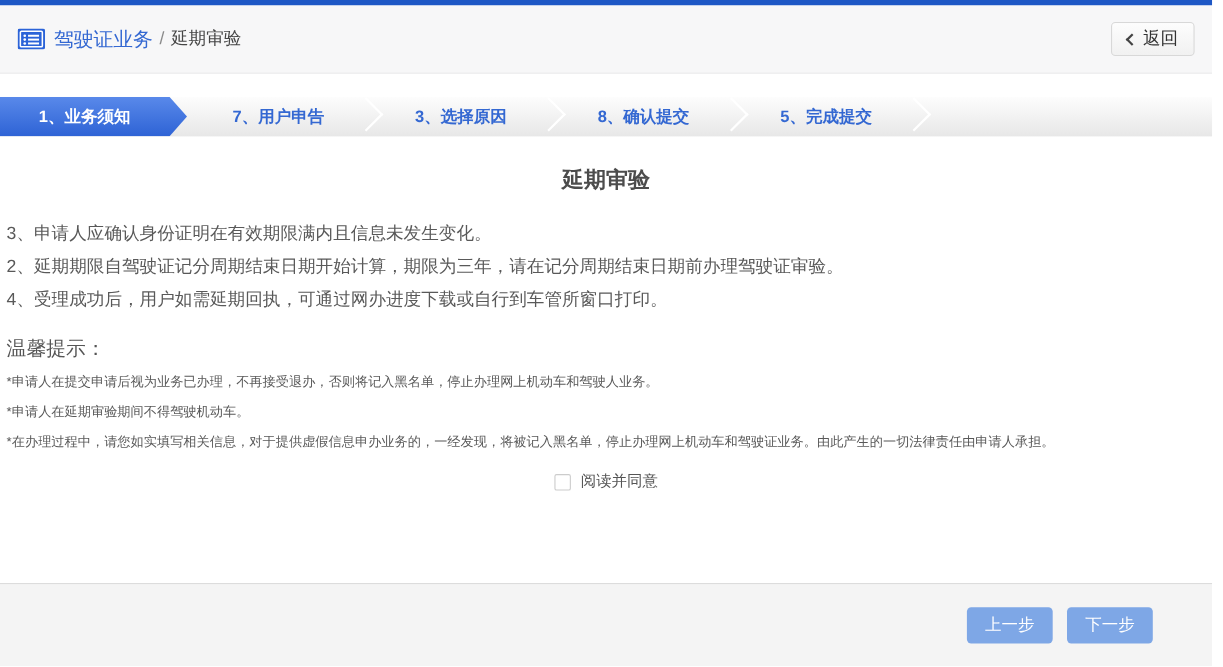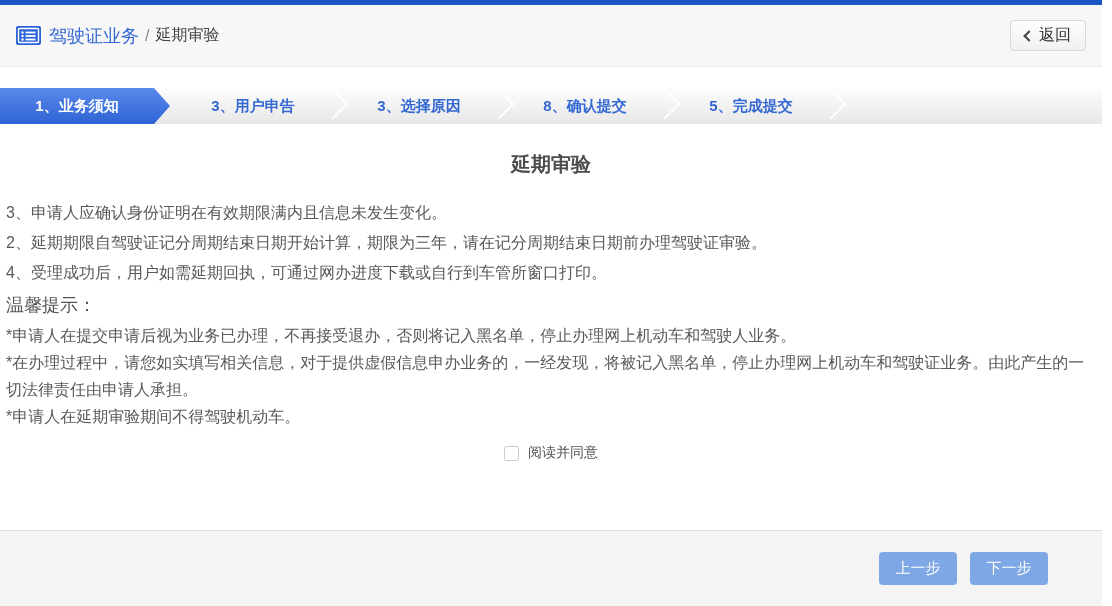--- a/index.html
+++ b/index.html
@@ -47,22 +47,22 @@
   .chevsep{width:0;position:relative;}
   .chevsep::before{content:"";position:absolute;top:5px;left:-14px;width:20px;height:20px;
       border-top:2px solid #fff;border-right:2px solid #fff;transform:rotate(45deg);}
   .step-fill{flex:1;}
 
   
   .main{padding:0 6px;color:var(--text);}
   .page-title{margin-top:26px;text-align:center;font-size:20px;font-weight:bold;
               color:var(--title);line-height:28px;}
   .notices{margin-top:20px;font-size:16px;line-height:30px;color:var(--text);}
-  .tips-title{font-size:18px;line-height:34px;color:#555;margin-top:0;}
-  .tips{font-size:16px;line-height:27px;color:var(--text);}
+  .tips-title{font-size:18px;line-height:34px;color:#555;margin-top:12px;}
+  .tips{font-size:12px;line-height:27px;color:var(--text);}
   .agree-row{margin-top:14px;display:flex;align-items:center;justify-content:center;gap:9px;}
   .agree-row input[type=checkbox]{width:15px;height:15px;appearance:none;border:1px solid #ccc;
       background:#fff;border-radius:2px;cursor:pointer;}
   .agree-label{font-size:14px;color:#555;cursor:pointer;}
 
   
   .footer{position:absolute;left:0;bottom:0;width:100%;height:76px;background:var(--footer-bg);
           border-top:1px solid #dcdcdc;display:flex;align-items:center;
           justify-content:flex-end;padding-right:54px;gap:13px;}
   .nav-btn{width:78px;height:33px;border:none;border-radius:4px;background:var(--btn);
@@ -95,21 +95,21 @@
       <span class="chev-left"></span>
       <span>返回</span>
     </button>
   </div>
 
   <div class="stepbar">
     <div class="step active">
       <span>1、业务须知</span>
     </div>
     <div class="step">
-      <span>3、用户申告</span>
+      <span>7、用户申告</span>
     </div>
     <div class="chevsep"></div>
     <div class="step">
       <span>3、选择原因</span>
     </div>
     <div class="chevsep"></div>
     <div class="step">
       <span>8、确认提交</span>
     </div>
     <div class="chevsep"></div>
@@ -125,22 +125,22 @@
 
     <div class="notices">
       <div>3、申请人应确认身份证明在有效期限满内且信息未发生变化。</div>
       <div>2、延期期限自驾驶证记分周期结束日期开始计算，期限为三年，请在记分周期结束日期前办理驾驶证审验。</div>
       <div>4、受理成功后，用户如需延期回执，可通过网办进度下载或自行到车管所窗口打印。</div>
     </div>
 
     <div class="tips-title">温馨提示：</div>
     <div class="tips">
       <div>*申请人在提交申请后视为业务已办理，不再接受退办，否则将记入黑名单，停止办理网上机动车和驾驶人业务。</div>
+      <div>*申请人在延期审验期间不得驾驶机动车。</div>
       <div>*在办理过程中，请您如实填写相关信息，对于提供虚假信息申办业务的，一经发现，将被记入黑名单，停止办理网上机动车和驾驶证业务。由此产生的一切法律责任由申请人承担。</div>
-      <div>*申请人在延期审验期间不得驾驶机动车。</div>
     </div>
 
     <label class="agree-row">
       <input type="checkbox" style="">
       <span class="agree-label">阅读并同意</span>
     </label>
   </div>
 
   <div class="footer">
     <button class="nav-btn">上一步</button>

